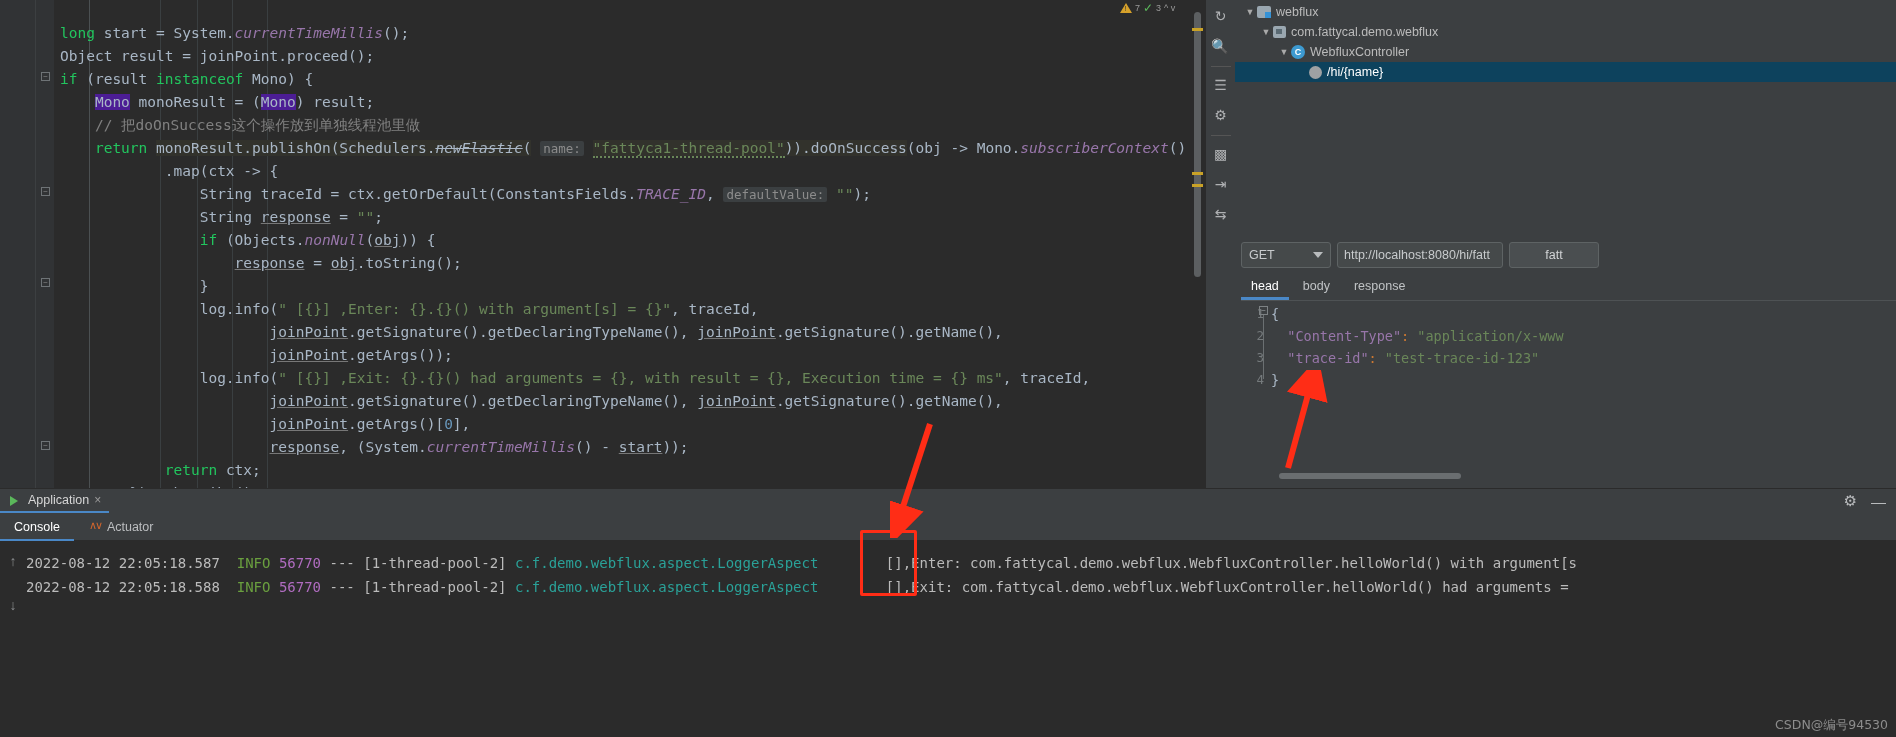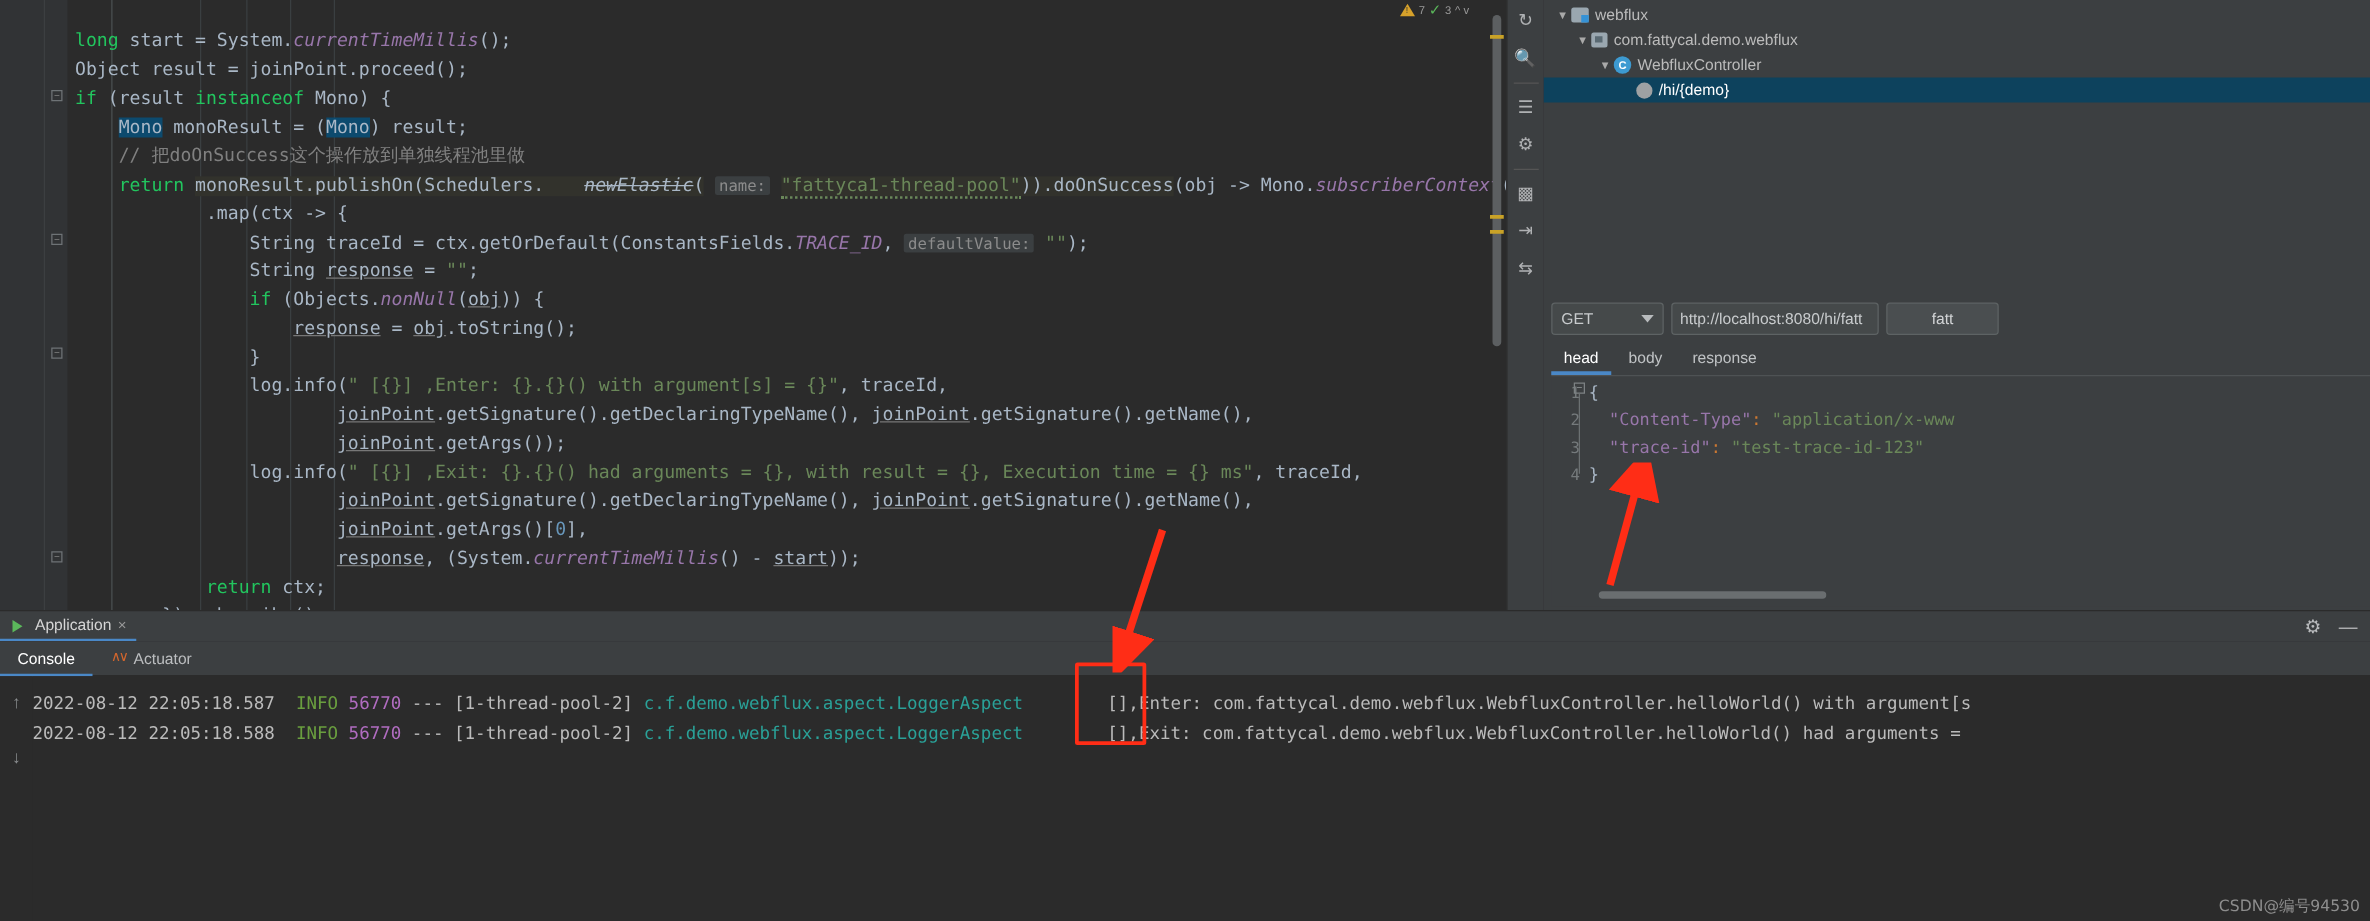--- a/index.html
+++ b/index.html
@@ -41,26 +41,26 @@
   }
   .code .ln { display: block; height: 23px; white-space: pre; }
   .kw { color: #22c55e; }
   .str { color: #6a8759; }
   .num { color: #6897bb; }
   .cmt { color: #808080; }
   .stat { color: #9876aa; font-style: italic; }
   .fld { color: #9876aa; font-style: italic; text-align: right; }
   .ulw { text-decoration: underline; text-decoration-color: #777; }
   .hl { background: #32322c; }
-  .hlid { background: #0c4a6e; }
+  .hlid { background: #4c1d95; }
   .hint {
     background: #3b3f41; color: #8c8c8c; font-size: 12.5px;
     padding: 0 3px; border-radius: 2px; font-style: normal;
   }
-  .strike { text-decoration: line-through; font-style: italic; margin-left: 32px; }
+  .strike { text-decoration: line-through; font-style: italic; }
   .squig { border-bottom: 2px dotted #6a8759; }
 
   
   .ed-scroll {
     position: absolute; right: 4px; top: 12px; width: 7px; height: 265px;
     background: #5c5f61; border-radius: 4px;
   }
   .ed-marks { position: absolute; right: 0; top: 0; width: 14px; height: 488px; }
   .mk { position: absolute; right: 2px; width: 11px; height: 3px; }
 
@@ -345,21 +345,21 @@
         <span class="pkg-ico"></span>
         <span>com.fattycal.demo.webflux</span>
       </div>
       <div class="tree-row" style="padding-left:42px;">
         <span class="chev">▼</span>
         <span class="class-ico">C</span>
         <span>WebfluxController</span>
       </div>
       <div class="tree-row sel" style="padding-left:74px;">
         <span class="meth-ico"></span>
-        <span>/hi/{demo}</span>
+        <span>/hi/{name}</span>
       </div>
     </div>
 
     <div class="req-bar">
       <div class="sel-box">
         <span>GET</span>
         <span class="caret"></span>
       </div>
       <div class="url-box">
         <span>http://localhost:8080/hi/fatt</span>

